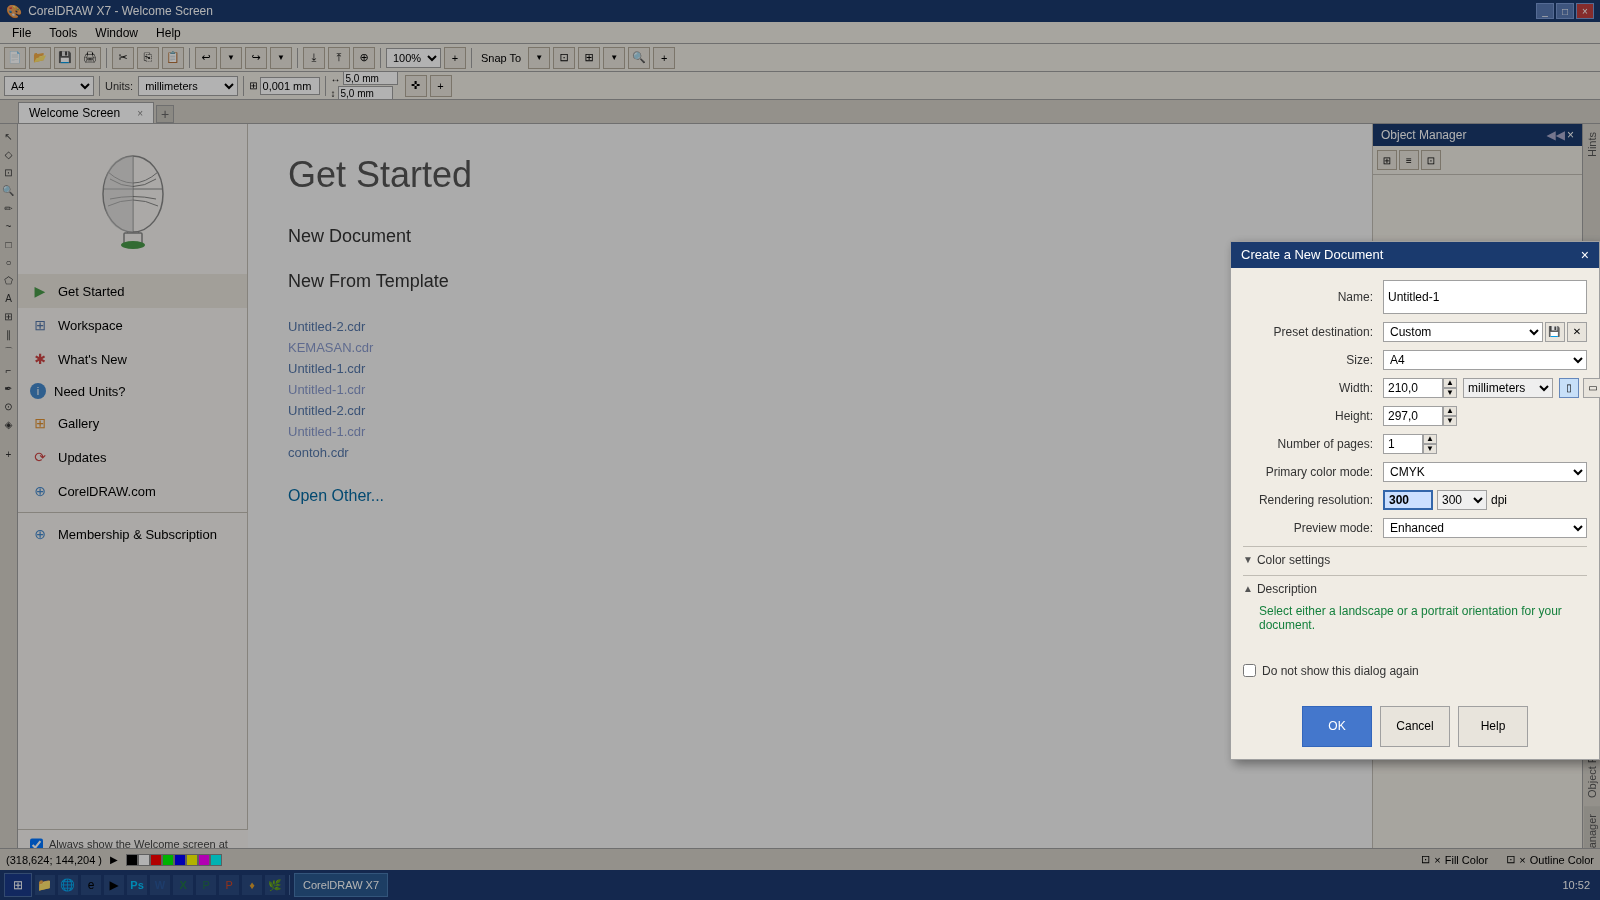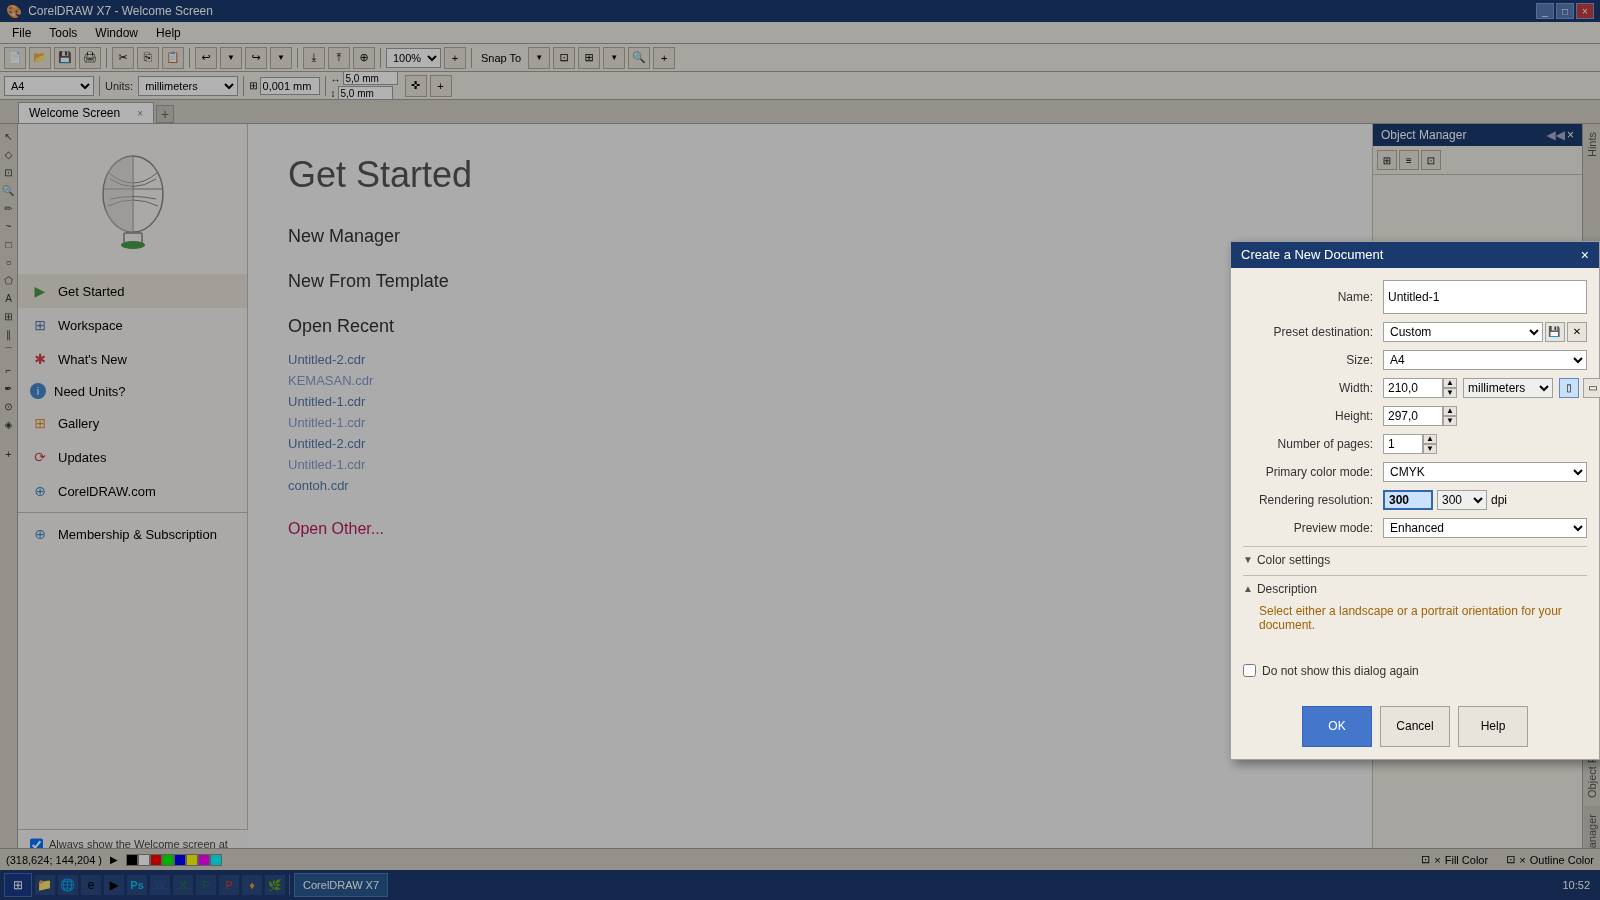--- a/index.html
+++ b/index.html
@@ -51,21 +51,21 @@
     .checkbox-small { width: 14px; height: 14px; }
     .footer-text { font-size: 11px; color: #444; }
 
     
     #content-area { flex: 1; background: #f5f5f5; padding: 30px 40px; overflow-y: auto; position: relative; }
     #content-header { font-size: 36px; font-weight: 300; color: #555; margin-bottom: 30px; }
     .section-title { font-size: 18px; color: #333; font-weight: 400; margin-bottom: 12px; }
     .section { margin-bottom: 24px; }
     .recent-item { color: #5577aa; font-size: 13px; padding: 3px 0; cursor: pointer; }
     .recent-item.faded { color: #8899cc; }
-    .open-other { font-size: 16px; color: #be185d; cursor: pointer; }
+    .open-other { font-size: 16px; color: #0369a1; cursor: pointer; }
 
     
     #right-panel { width: 210px; background: #f0ece4; border-left: 1px solid #c0bcb4; display: flex; flex-direction: column; }
     #right-panel-header { background: #1a3a6e; color: white; padding: 4px 8px; font-size: 12px; display: flex; align-items: center; justify-content: space-between; }
     #right-panel-toolbar { display: flex; gap: 2px; padding: 4px; border-bottom: 1px solid #c0bcb4; }
     .rp-btn { width: 20px; height: 20px; background: #e8e4dc; border: 1px solid #b0a898; display: flex; align-items: center; justify-content: center; cursor: pointer; font-size: 10px; }
     #right-panel-content { flex: 1; }
 
     
     #hints-panel { width: 18px; background: #d4d0c8; border-left: 1px solid #a0a0a0; display: flex; flex-direction: column; align-items: center; }
@@ -309,29 +309,28 @@
     <div id="welcome-footer" style="margin-top: auto; position: absolute; bottom: 30px; width: 230px; padding: 8px 12px; border-top: 1px solid #c0bcb4; background: #f5f3ef; display: flex; align-items: flex-start; gap: 6px;">
       <input type="checkbox" class="checkbox-small" checked="" style="">
       <span class="footer-text">Always show the Welcome screen at launch.</span>
     </div>
   </div>
 
   <div id="content-area">
     <div id="content-header">Get Started</div>
 
     <div class="section">
-      <div class="section-title">New Manager</div>
+      <div class="section-title">New Document</div>
     </div>
 
     <div class="section">
       <div class="section-title">New From Template</div>
     </div>
 
     <div class="section">
-      <div class="section-title">Open Recent</div>
       <div class="recent-item">Untitled-2.cdr</div>
       <div class="recent-item faded">KEMASAN.cdr</div>
       <div class="recent-item">Untitled-1.cdr</div>
       <div class="recent-item faded">Untitled-1.cdr</div>
       <div class="recent-item">Untitled-2.cdr</div>
       <div class="recent-item faded">Untitled-1.cdr</div>
       <div class="recent-item">contoh.cdr</div>
     </div>
 
     <div class="section">
@@ -516,21 +515,21 @@
 
       <div class="collapsible-header">
         <span class="collapse-icon">▼</span>
         <span>Color settings</span>
       </div>
 
       <div class="collapsible-header">
         <span class="collapse-icon">▲</span>
         <span>Description</span>
       </div>
-      <div style="padding: 4px 16px; font-size:12px; color:#a16207;">Select either a landscape or a portrait orientation for your document.</div>
+      <div style="padding: 4px 16px; font-size:12px; color:#15803d;">Select either a landscape or a portrait orientation for your document.</div>
 
       <div style="height:20px;"></div>
 
       <div class="checkbox-row">
         <input type="checkbox" style="">
         <label>Do not show this dialog again</label>
       </div>
     </div>
 
     <div id="dialog-buttons">

